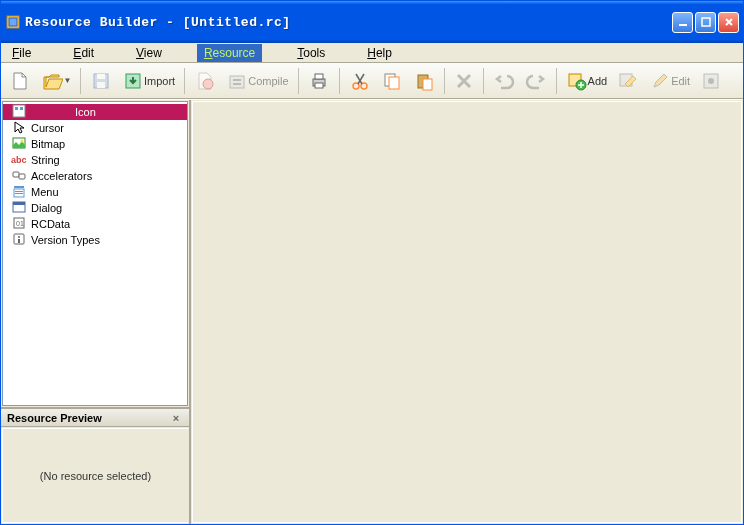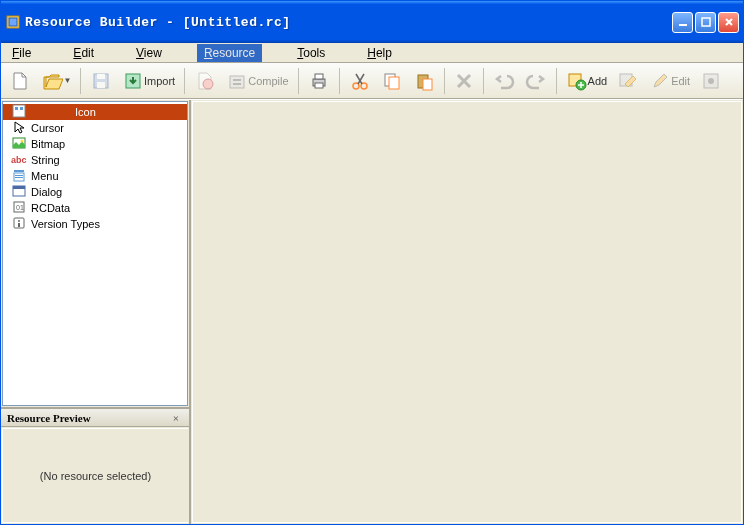--- a/index.html
+++ b/index.html
@@ -7,36 +7,36 @@
 .window { width: 744px; height: 525px; border: 1px solid #0055e5; display: flex; flex-direction: column; background: #ece9d8; }
 .titlebar { height: 42px; background: linear-gradient(to bottom, #3a95ff 0%, #0055e5 8%, #0055e5 92%, #003fb0 100%); display: flex; align-items: center; padding: 0 4px; color: #fff; }
 .title-icon { width: 16px; height: 16px; margin-right: 4px; display: inline-flex; align-items: center; justify-content: center; }
 .title-text { flex: 1; font-weight: bold; font-size: 13px; font-family: "Courier New", monospace; letter-spacing: 0.5px; text-shadow: 1px 1px 1px rgba(0,0,0,0.3); }
 .win-controls { display: flex; gap: 2px; }
 .win-btn { width: 21px; height: 21px; border: 1px solid #fff; border-radius: 3px; display: flex; align-items: center; justify-content: center; cursor: pointer; }
 .win-min, .win-max { background: linear-gradient(to bottom, #7eb6ff, #3a7de0); }
 .win-close { background: linear-gradient(to bottom, #ff9d8a, #e04a3a); }
 .menubar { height: 20px; background: #ece9d8; border-bottom: 1px solid #aca899; display: flex; align-items: center; padding: 0 4px; font-size: 12px; gap: 28px; }
 .menu-item { padding: 2px 7px; cursor: pointer; }
-.menu-item.selected { background: #316ac5; color: #e5e5e5; }
+.menu-item.selected { background: #316ac5; color: #bef264; }
 .menu-item u { text-decoration: underline; }
 .toolbar { height: 36px; background: linear-gradient(to bottom, #fbfbfa, #ece9d8); border-bottom: 1px solid #aca899; display: flex; align-items: center; padding: 0 4px; gap: 2px; }
 .tool-btn { height: 30px; min-width: 28px; display: flex; align-items: center; justify-content: center; border: 1px solid transparent; border-radius: 3px; cursor: pointer; padding: 0 3px; }
 .tool-btn.with-label { gap: 0; font-size: 11px; color: #333; }
 .tool-btn.disabled { opacity: 0.5; cursor: default; }
 .tool-sep { width: 1px; height: 26px; background: #c0c0b4; margin: 0 3px; }
 .dd-arrow { width: 7px; display: flex; align-items: center; justify-content: center; color: #555; font-size: 8px; margin-left: 1px; }
 .main-area { flex: 1; display: flex; border-top: 1px solid #fff; }
 .left-panel { width: 190px; display: flex; flex-direction: column; border-right: 2px solid #aca899; }
 .tree { flex: 1; background: #fff; border: 1px solid #7f9db9; margin: 1px; overflow: auto; padding: 2px 0; }
 .tree-item { display: flex; align-items: center; height: 16px; padding-left: 8px; gap: 4px; cursor: pointer; font-size: 11px; }
-.tree-item.selected { background: #c2410c; color: #fff; gap: 48px; }
+.tree-item.selected { background: #be185d; color: #fff; gap: 48px; }
 .tree-icon { width: 16px; height: 16px; display: inline-flex; align-items: flex-start; justify-content: center; flex-shrink: 0; }
 .preview-panel { border-top: 2px solid #aca899; background: #ece9d8; }
-.preview-header { height: 18px; background: linear-gradient(to bottom, #f0f0ea, #ddd9c8); border-bottom: 1px solid #aca899; display: flex; align-items: center; padding: 0 6px; font-weight: bold; font-family: Liberation Serif, serif; font-size: 11px; }
+.preview-header { height: 18px; background: linear-gradient(to bottom, #f0f0ea, #ddd9c8); border-bottom: 1px solid #aca899; display: flex; align-items: center; padding: 0 6px; font-weight: bold; font-family: Liberation Sans, sans-serif; font-size: 11px; }
 .preview-close { margin-left: auto; width: 14px; height: 14px; display: flex; align-items: center; justify-content: center; cursor: pointer; font-weight: bold; color: #666; }
 .preview-body { height: 95px; display: flex; align-items: center; justify-content: center; color: #333; font-size: 11px; background: #ece9d8; border: 1px solid #fff; border-right: none; margin: 1px; }
 .content { flex: 1; background: #ece9d8; border: 1px solid #fff; margin: 1px; }
 .statusbar { height: 20px; background: #ece9d8; border-top: 1px solid #aca899; display: flex; align-items: center; font-size: 11px; }
 .status-cell { padding: 0 6px; border-right: 1px solid #aca899; height: 100%; display: flex; align-items: center; }
 .status-cell:first-child { width: 120px; }
 .status-cell:nth-child(2) { width: 235px; }
 svg { display: block; }
 </style>
 </head>
@@ -232,20 +232,29 @@
           <span class="tree-icon">
               <svg width="16" height="14">
                 <text x="0" y="11" font-size="9" font-weight="bold" fill="#d04040">abc</text>
               </svg>
             </span>
           <span>String</span>
         </div>
         <div class="tree-item">
           <span class="tree-icon">
               <svg width="14" height="14">
+                <rect x="1" y="4" width="6" height="5" rx="1" fill="#fff" stroke="#666"></rect>
+                <rect x="7" y="6" width="6" height="5" rx="1" fill="#fff" stroke="#666"></rect>
+              </svg>
+            </span>
+          <span>Accelerators</span>
+        </div>
+        <div class="tree-item">
+          <span class="tree-icon">
+              <svg width="14" height="14">
                 <rect x="2" y="2" width="10" height="2" fill="#5a9bd5"></rect>
                 <rect x="2" y="5" width="10" height="8" fill="#fff" stroke="#5a9bd5"></rect>
                 <rect x="3" y="7" width="8" height="1" fill="#5a9bd5"></rect>
                 <rect x="3" y="9" width="8" height="1" fill="#5a9bd5"></rect>
               </svg>
             </span>
           <span>Menu</span>
         </div>
         <div class="tree-item">
           <span class="tree-icon">

